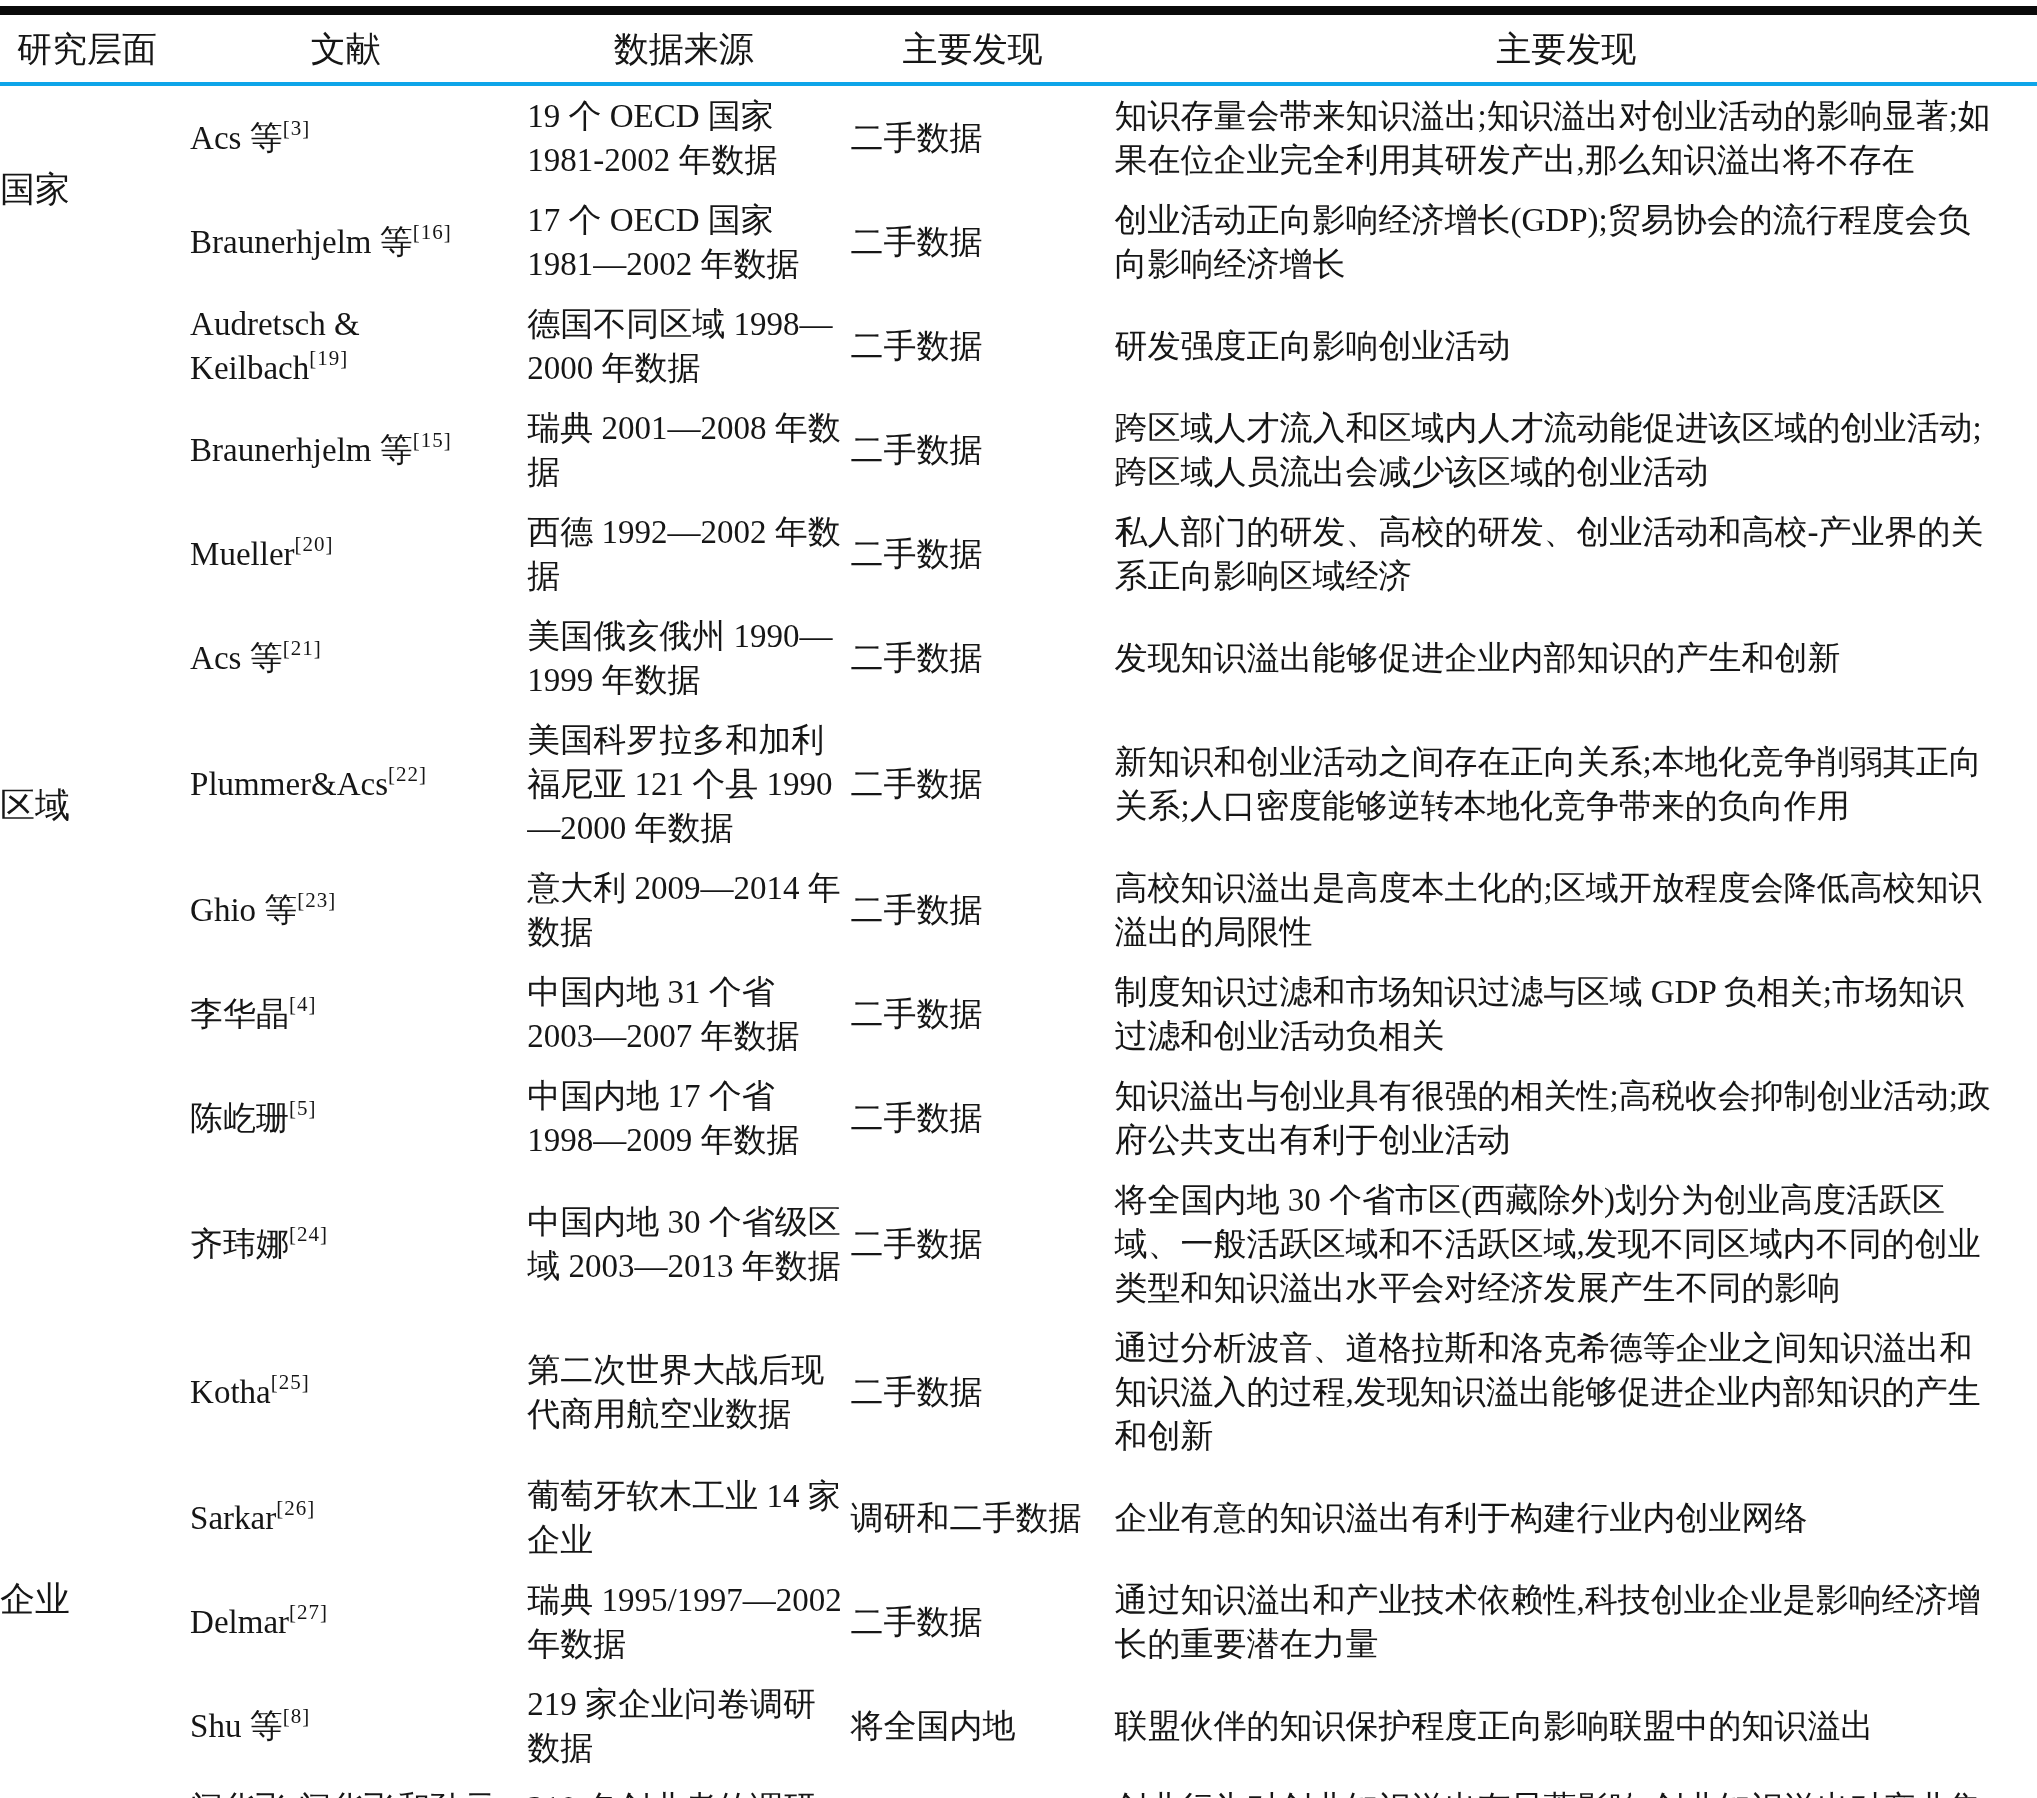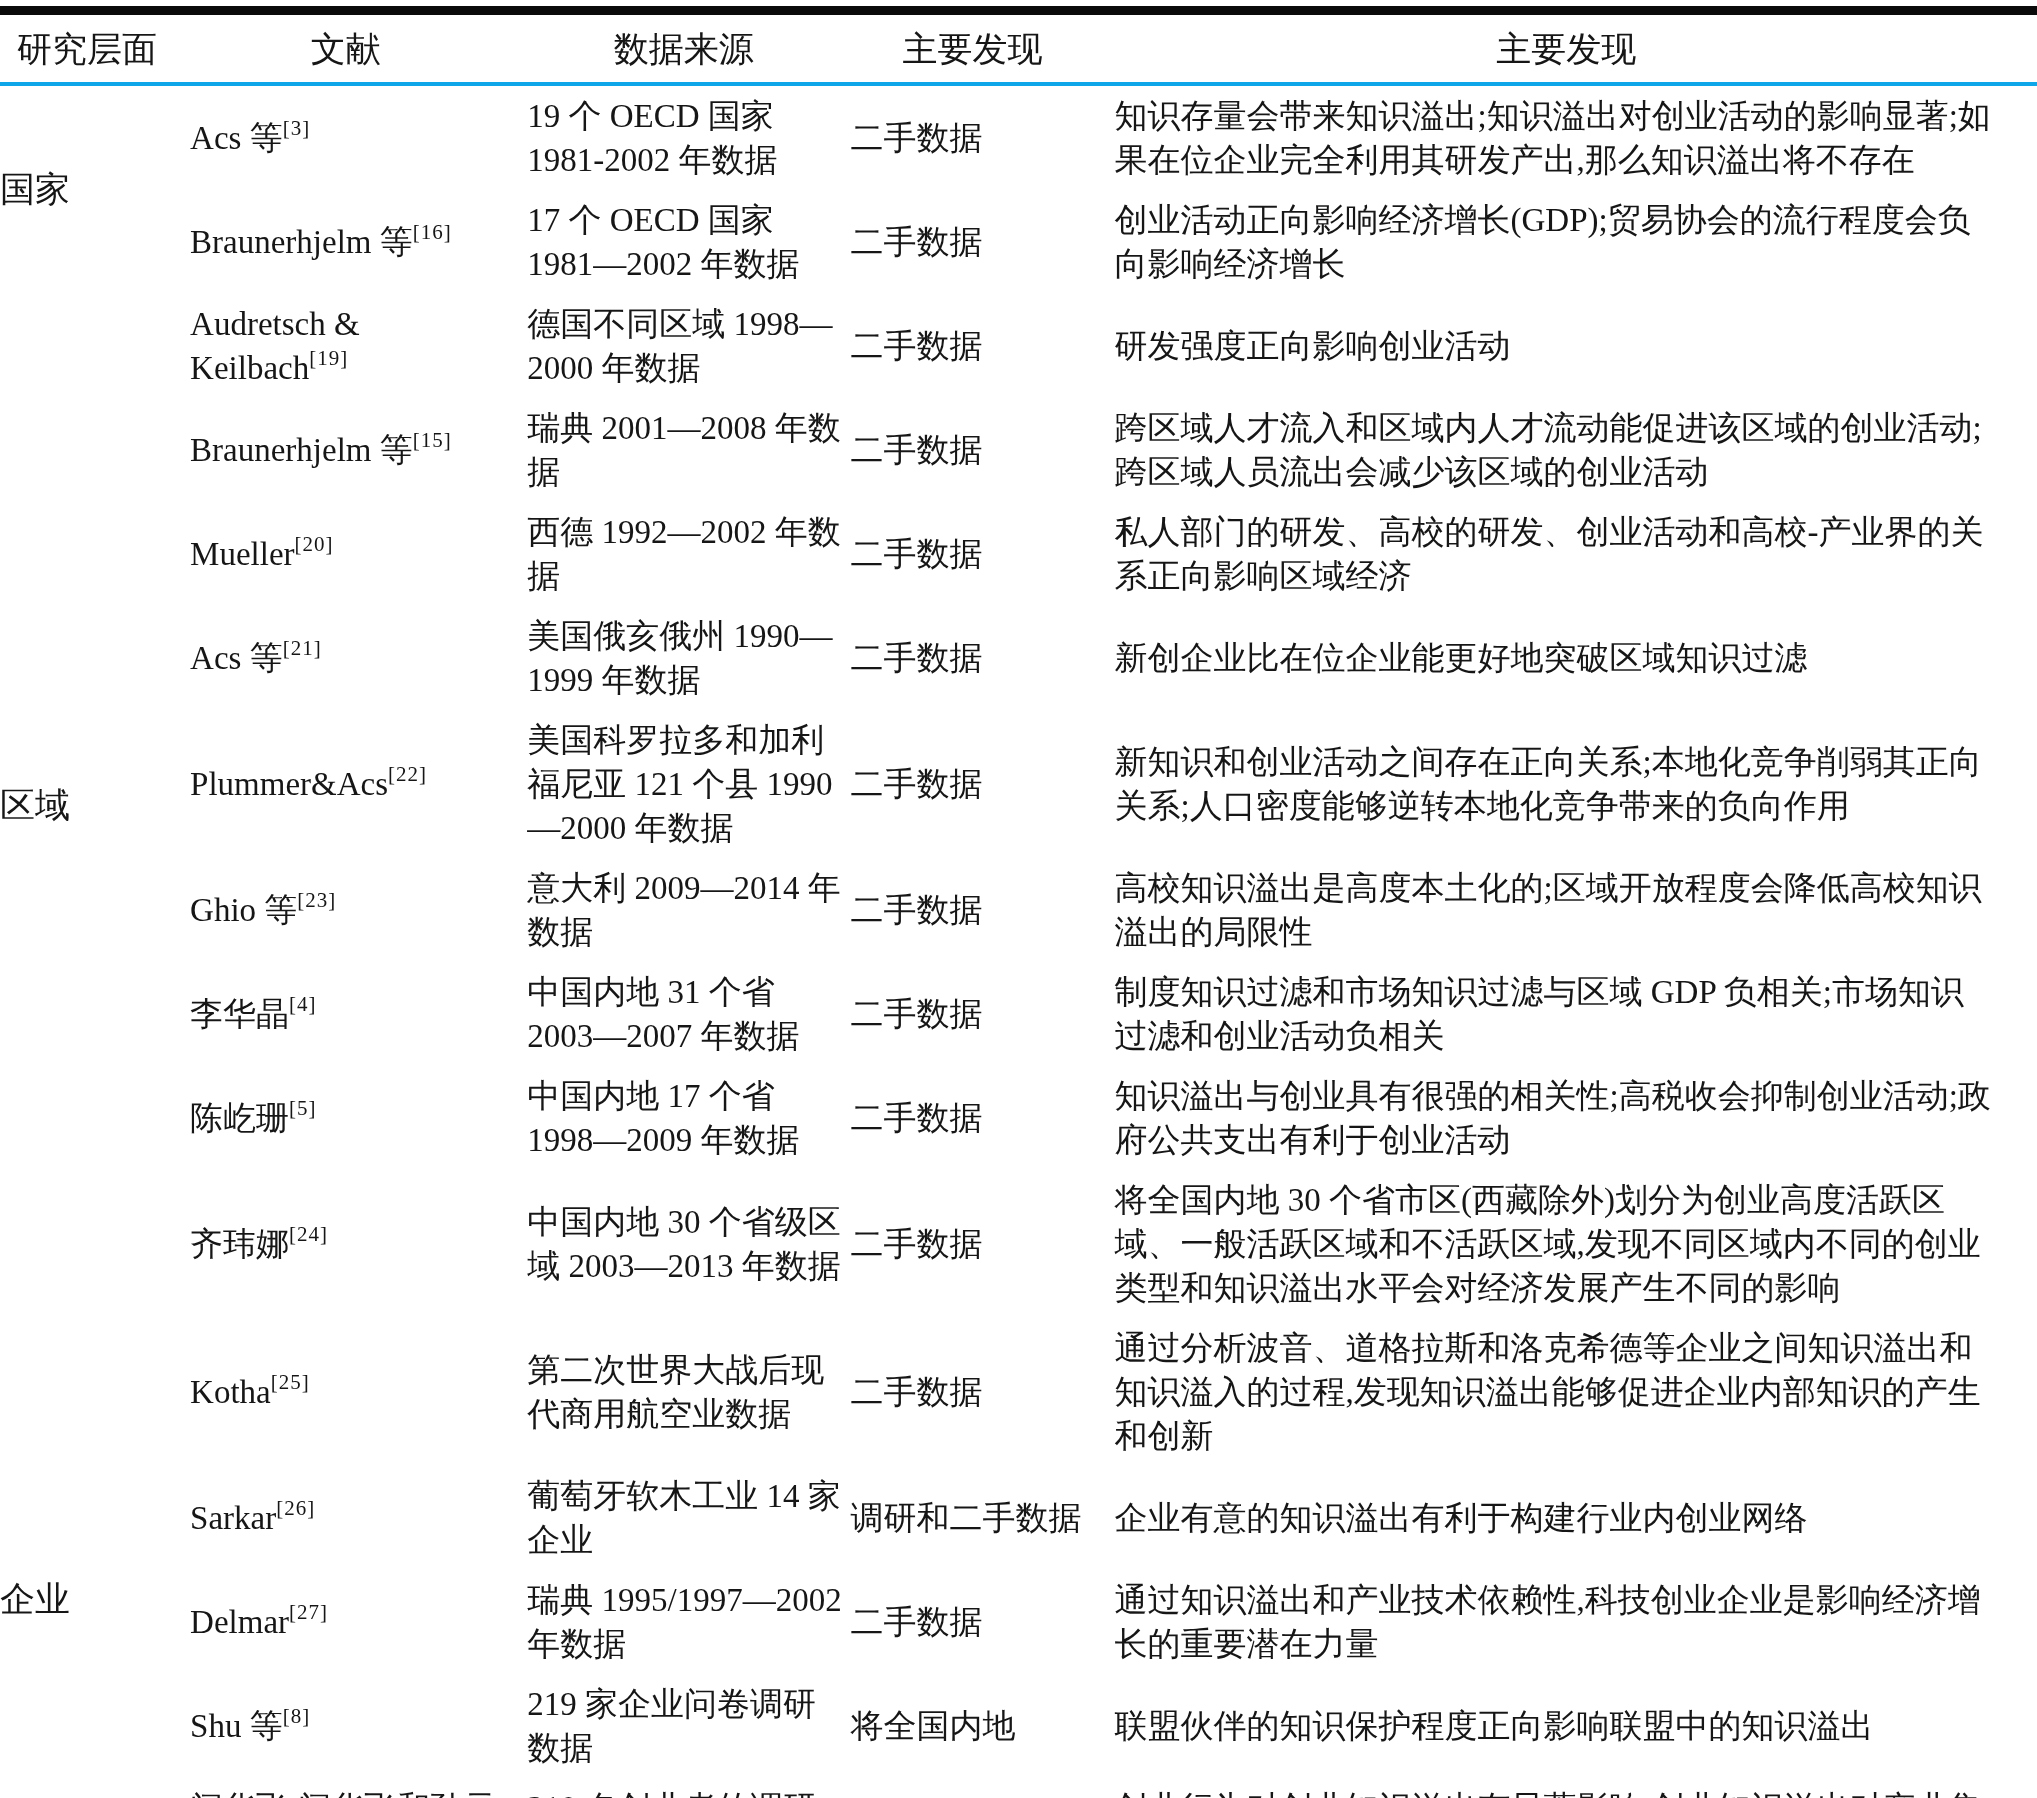--- a/index.html
+++ b/index.html
@@ -116,21 +116,21 @@
     <tr>
       <td class="c-cite"><span>Mueller</span><sup class="refmark">[20]</sup></td>
       <td class="c-src">西德 1992—2002 年数据</td>
       <td class="c-method">二手数据</td>
       <td class="c-finding">私人部门的研发、高校的研发、创业活动和高校-产业界的关系正向影响区域经济</td>
     </tr>
     <tr>
       <td class="c-cite"><span>Acs 等</span><sup class="refmark">[21]</sup></td>
       <td class="c-src">美国俄亥俄州 1990—1999 年数据</td>
       <td class="c-method">二手数据</td>
-      <td class="c-finding">新创企业比在位企业能更好地突破区域知识过滤</td>
+      <td class="c-finding">发现知识溢出能够促进企业内部知识的产生和创新</td>
     </tr>
     <tr>
       <td class="c-cite"><span>Plummer&amp;Acs</span><sup class="refmark">[22]</sup></td>
       <td class="c-src">美国科罗拉多和加利福尼亚 121 个县 1990—2000 年数据</td>
       <td class="c-method">二手数据</td>
       <td class="c-finding">新知识和创业活动之间存在正向关系;本地化竞争削弱其正向关系;人口密度能够逆转本地化竞争带来的负向作用</td>
     </tr>
     <tr>
       <td class="c-cite"><span>Ghio 等</span><sup class="refmark">[23]</sup></td>
       <td class="c-src">意大利 2009—2014 年数据</td>

